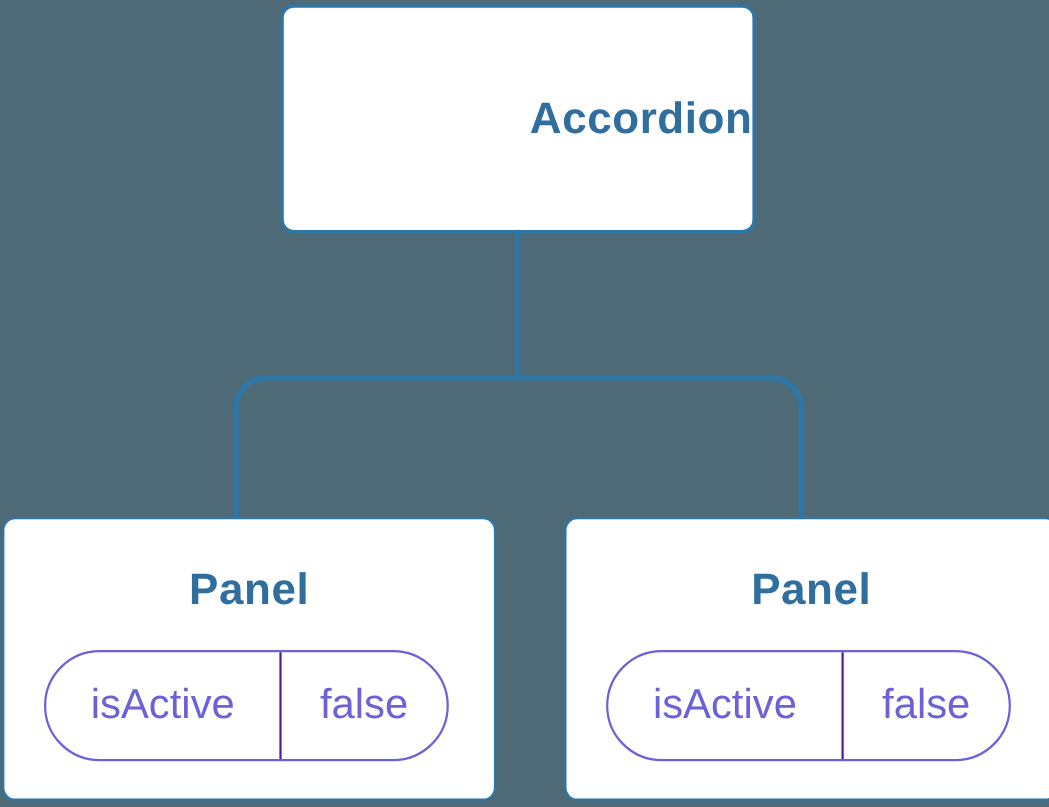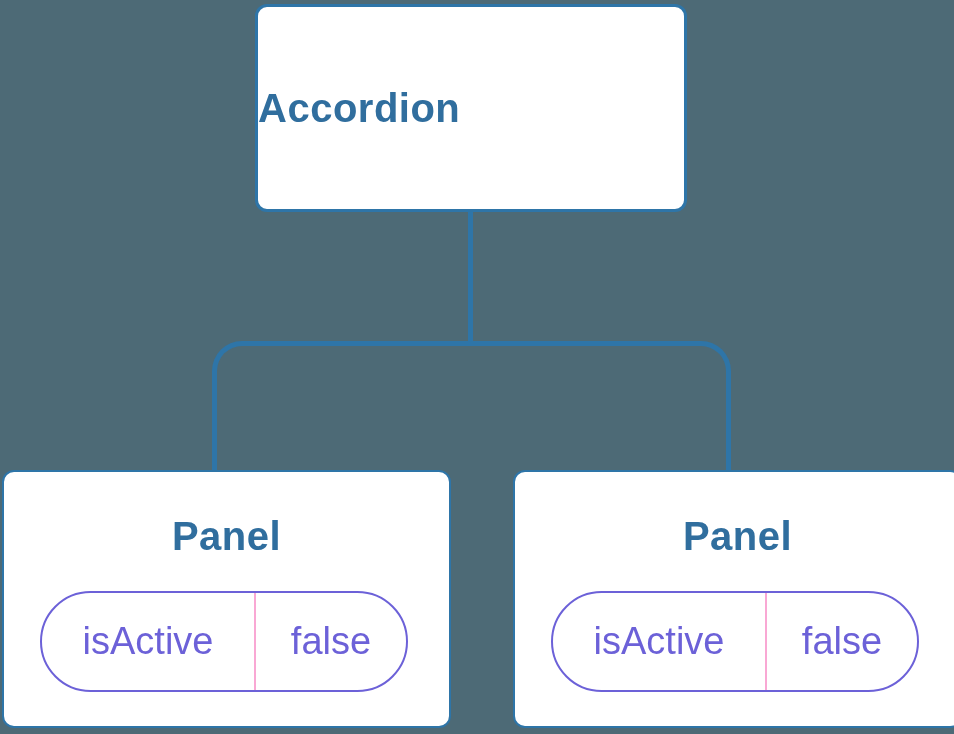--- a/index.html
+++ b/index.html
@@ -26,21 +26,21 @@
     border-radius: 12px;
     box-sizing: border-box;
   }
   .node-root {
     left: 255px;
     top: 4px;
     width: 432px;
     height: 208px;
     display: flex;
     align-items: center;
-    justify-content: flex-start;
+    justify-content: flex-end;
   }
   .node-label {
     color: #306e9e;
     font-size: 40px;
     font-weight: 600;
     letter-spacing: 0.5px;
   }
   .node-panel {
     top: 470px;
     width: 449px;
@@ -74,21 +74,21 @@
   .pill-cell {
     display: flex;
     align-items: center;
     justify-content: center;
     color: #6c61d8;
     font-size: 38px;
     font-weight: 400;
   }
   .pill-key {
     width: 212px;
-    border-right: 2px solid #f9a8d4;
+    border-right: 2px solid #4c1d95;
   }
   .pill-value {
     flex: 1;
   }
   
   .stem {
     position: absolute;
     left: 468px;
     top: 209px;
     width: 5px;

